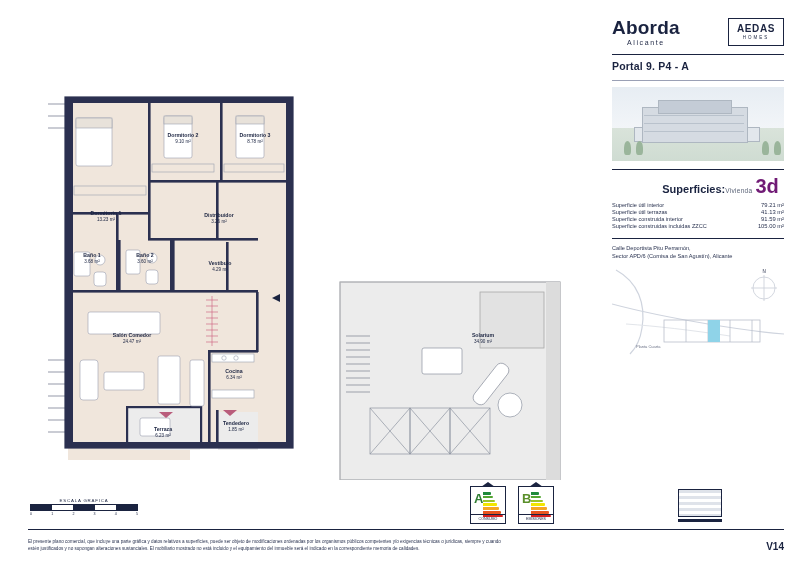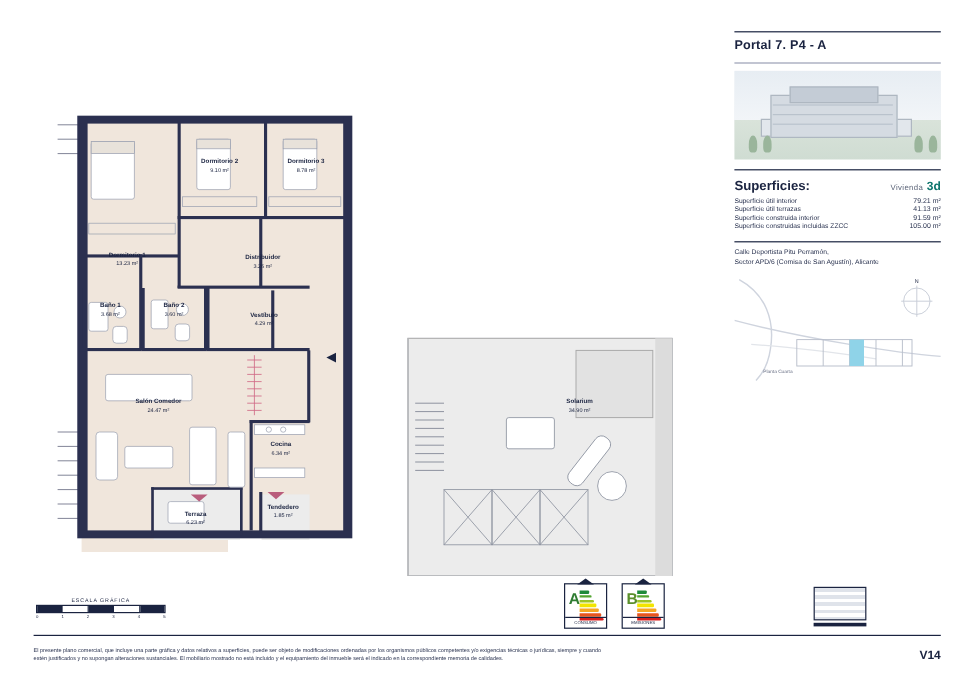--- a/index.html
+++ b/index.html
@@ -113,31 +113,32 @@
 
   .sec-title {
     font-size: 11px;
     font-weight: bold;
     color: #1a2340;
     margin-top: 2px;
   }
   .viv-row {
     display:flex;
     align-items: baseline;
-    justify-content: space-between;
+    justify-content: center;
+    margin-left: 45px;
   }
   .viv-label {
     font-size: 6.5px;
     color: #5b6478;
     letter-spacing: .3px;
   }
   .viv-code {
-    font-size: 10px;
+    font-size: 20px;
     font-weight: bold;
-    color: #0f766e;
+    color: #701a75;
     margin-left: 3px;
   }
   .surface-table {
     width: 100%;
     border-collapse: collapse;
     margin-top: 3px;
   }
   .surface-table td {
     font-size: 5.6px;
     color: #2a3350;
@@ -501,23 +502,33 @@
       <span class="a">1.85 m²</span>
     </div>
     <div class="roomlabel" style="left:410px; top:272px; width:66px;">
       <span class="n">Solarium</span>
       <span class="a">34.90 m²</span>
     </div>
   </div>
 
   <div class="right-col">
 
+    <div class="brand-row">
+      <div>
+        <div class="brand-name">Aborda</div>
+        <div class="brand-sub">Alicante</div>
+      </div>
+      <div class="aedas">
+        <div class="aedas-main">AEDAS</div>
+        <div class="aedas-sub">HOMES</div>
+      </div>
+    </div>
 
     <hr class="rule">
-    <div class="portal">Portal 7. P4 - A</div>
+    <div class="portal">Portal 9. P4 - A</div>
     <hr class="rule thin">
 
     <div class="render">
       <div class="sky"></div>
       <div class="ground"></div>
       <div class="bld b3"></div>
       <div class="bld b1"></div>
       <div class="bld b2"></div>
       <div class="line" style="left:32px; top:28px; width:100px;"></div>
       <div class="line" style="left:32px; top:36px; width:100px;"></div>

